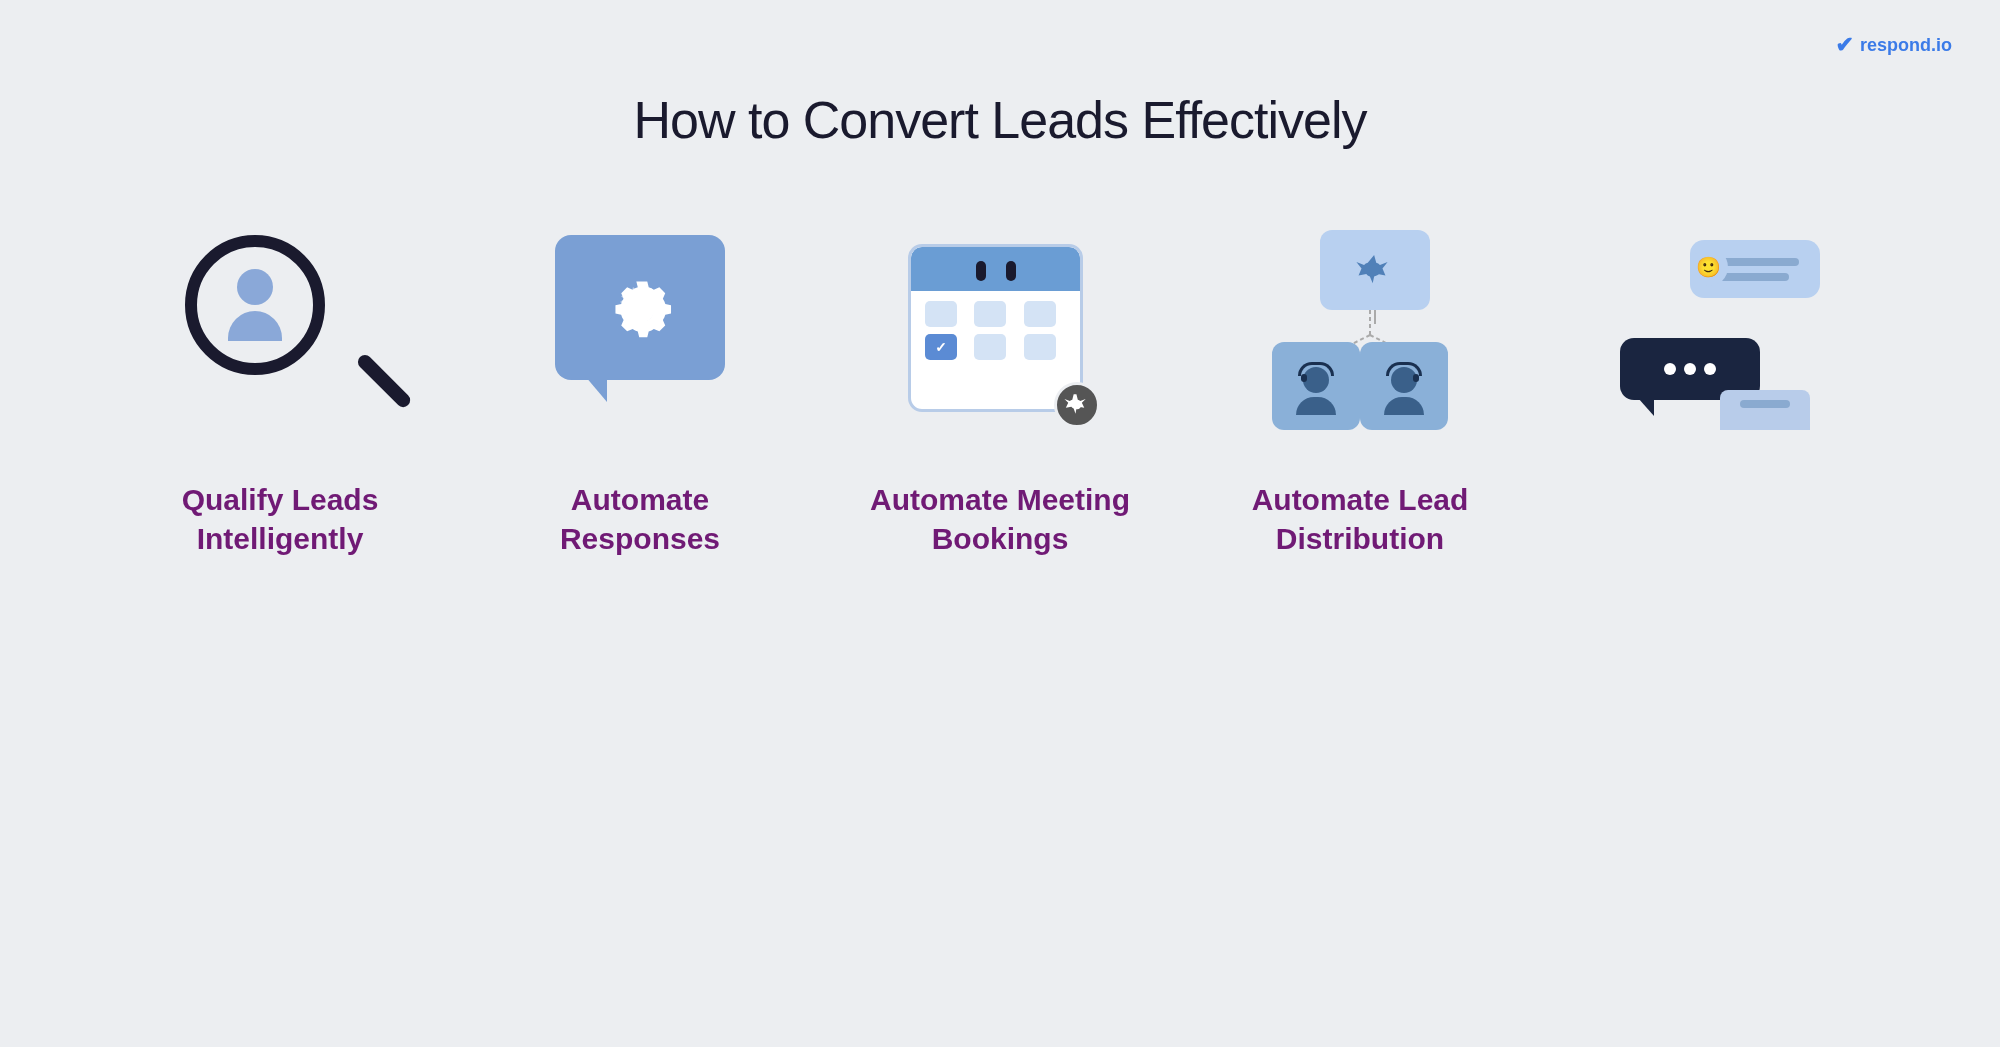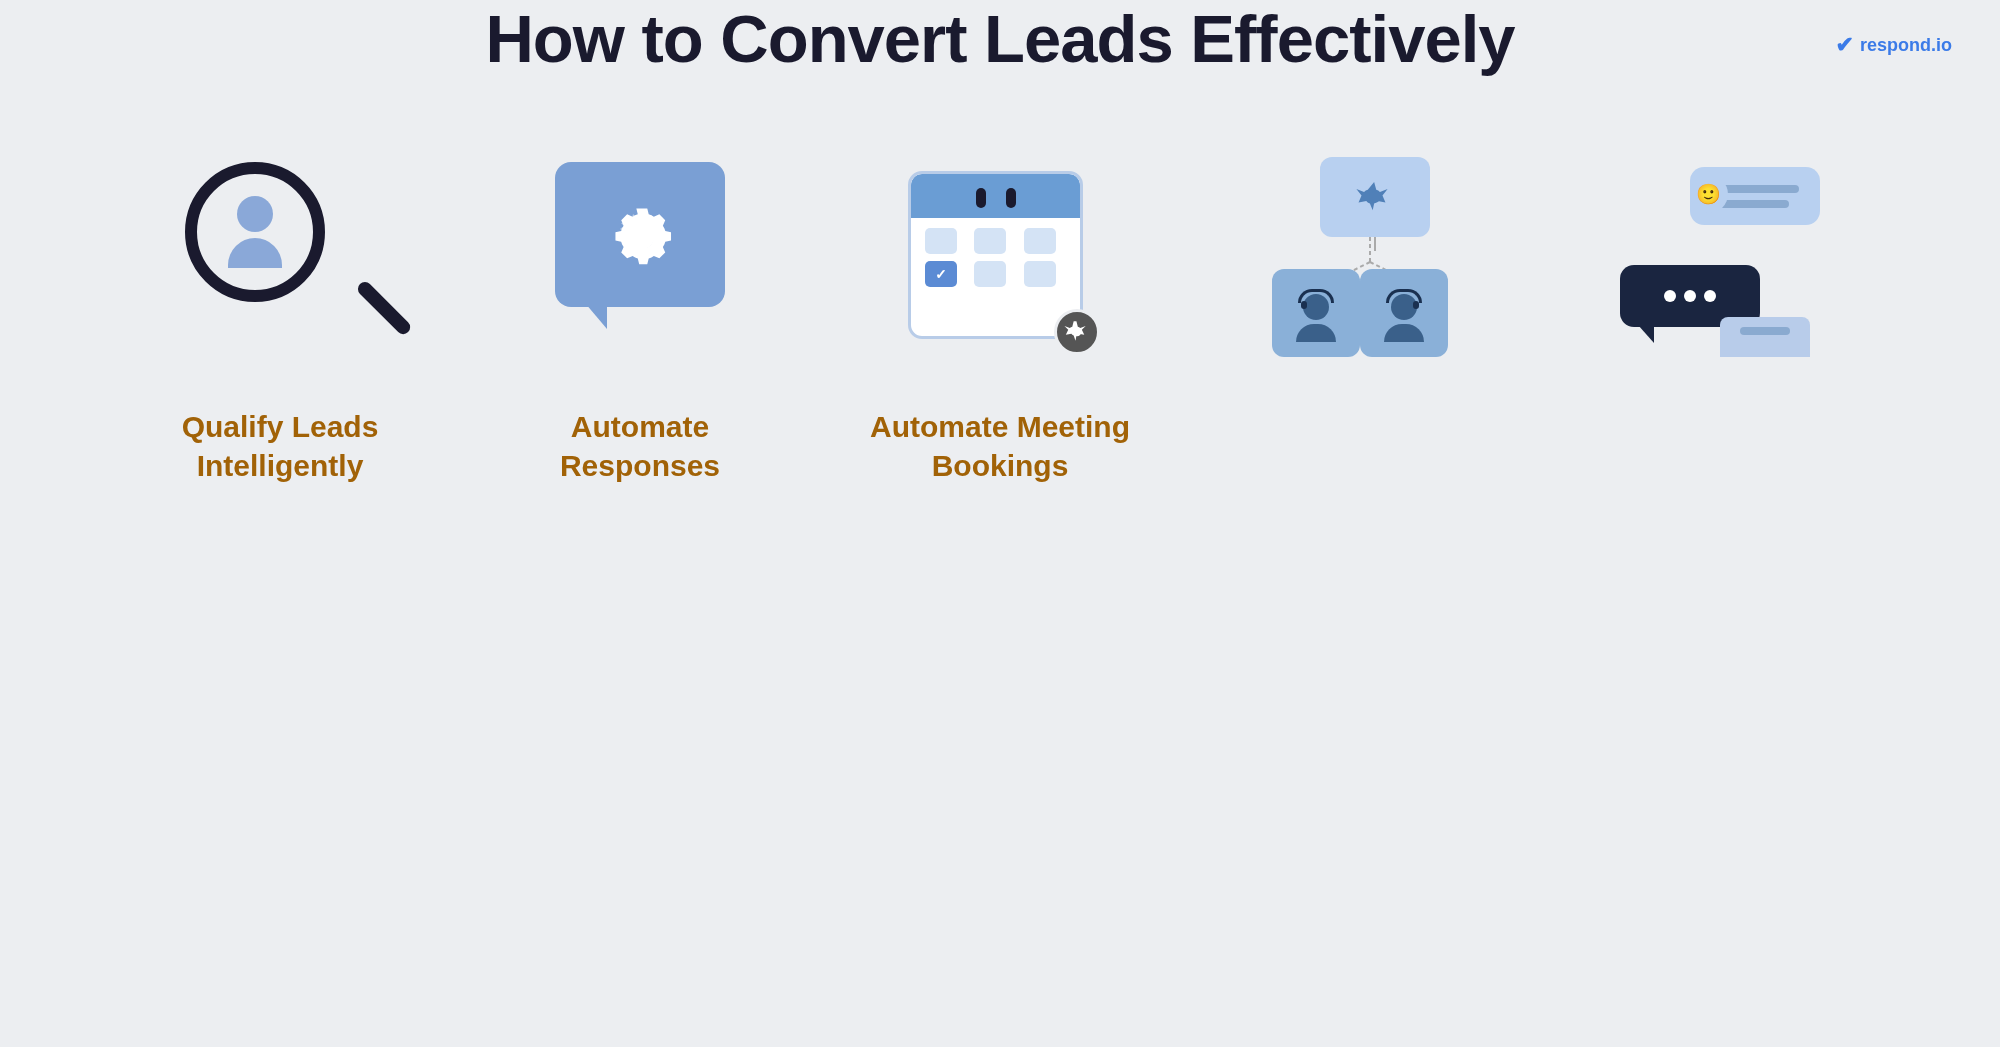--- a/index.html
+++ b/index.html
@@ -33,22 +33,23 @@
       font-weight: 700;
       color: #1a1a2e;
     }
 
     .logo-text span {
       color: #3b7be8;
     }
 
     .page-title {
       text-align: center;
-      font-size: 67px;
-      font-weight: 700;
+      margin-top: 90px;
+      font-size: 52px;
+      font-weight: 400;
       color: #1a1a2e;
       letter-spacing: -1px;
     }
 
     .cards-container {
       display: flex;
       justify-content: center;
       align-items: flex-start;
       gap: 0px;
       margin-top: 80px;
@@ -68,21 +69,21 @@
       height: 200px;
       display: flex;
       align-items: center;
       justify-content: center;
       margin-bottom: 50px;
     }
 
     .card-label {
       font-size: 30px;
       font-weight: 800;
-      color: #a16207;
+      color: #701a75;
       line-height: 1.3;
       max-width: 280px;
     }
 
     
     .icon-magnify {
       position: relative;
       width: 190px;
       height: 190px;
     }
@@ -485,20 +486,21 @@
         <div class="dist-agent right">
           <div style="position:relative;display:flex;flex-direction:column;align-items:center;padding-top:10px">
             <div style="width:26px;height:26px;border-radius:50%;background:#3a608a;"></div>
             <div style="width:40px;height:18px;background:#3a608a;border-radius:20px 20px 0 0;margin-top:4px;"></div>
             <div style="position:absolute;top:5px;width:36px;height:14px;border:3px solid #1a3050;border-radius:18px 18px 0 0;border-bottom:none;"></div>
             <div style="position:absolute;top:17px;right:5px;width:6px;height:8px;background:#1a3050;border-radius:3px;"></div>
           </div>
         </div>
       </div>
     </div>
+    <div class="card-label">Automate Lead Distribution</div>
   </div>
 
   <div class="card">
     <div class="card-icon">
       <div class="icon-inbox">
 
         <div class="inbox-bubble-light">
           <div class="inbox-smiley">🙂</div>
           <div class="inbox-line inbox-line-1"></div>
           <div class="inbox-line inbox-line-2"></div>

